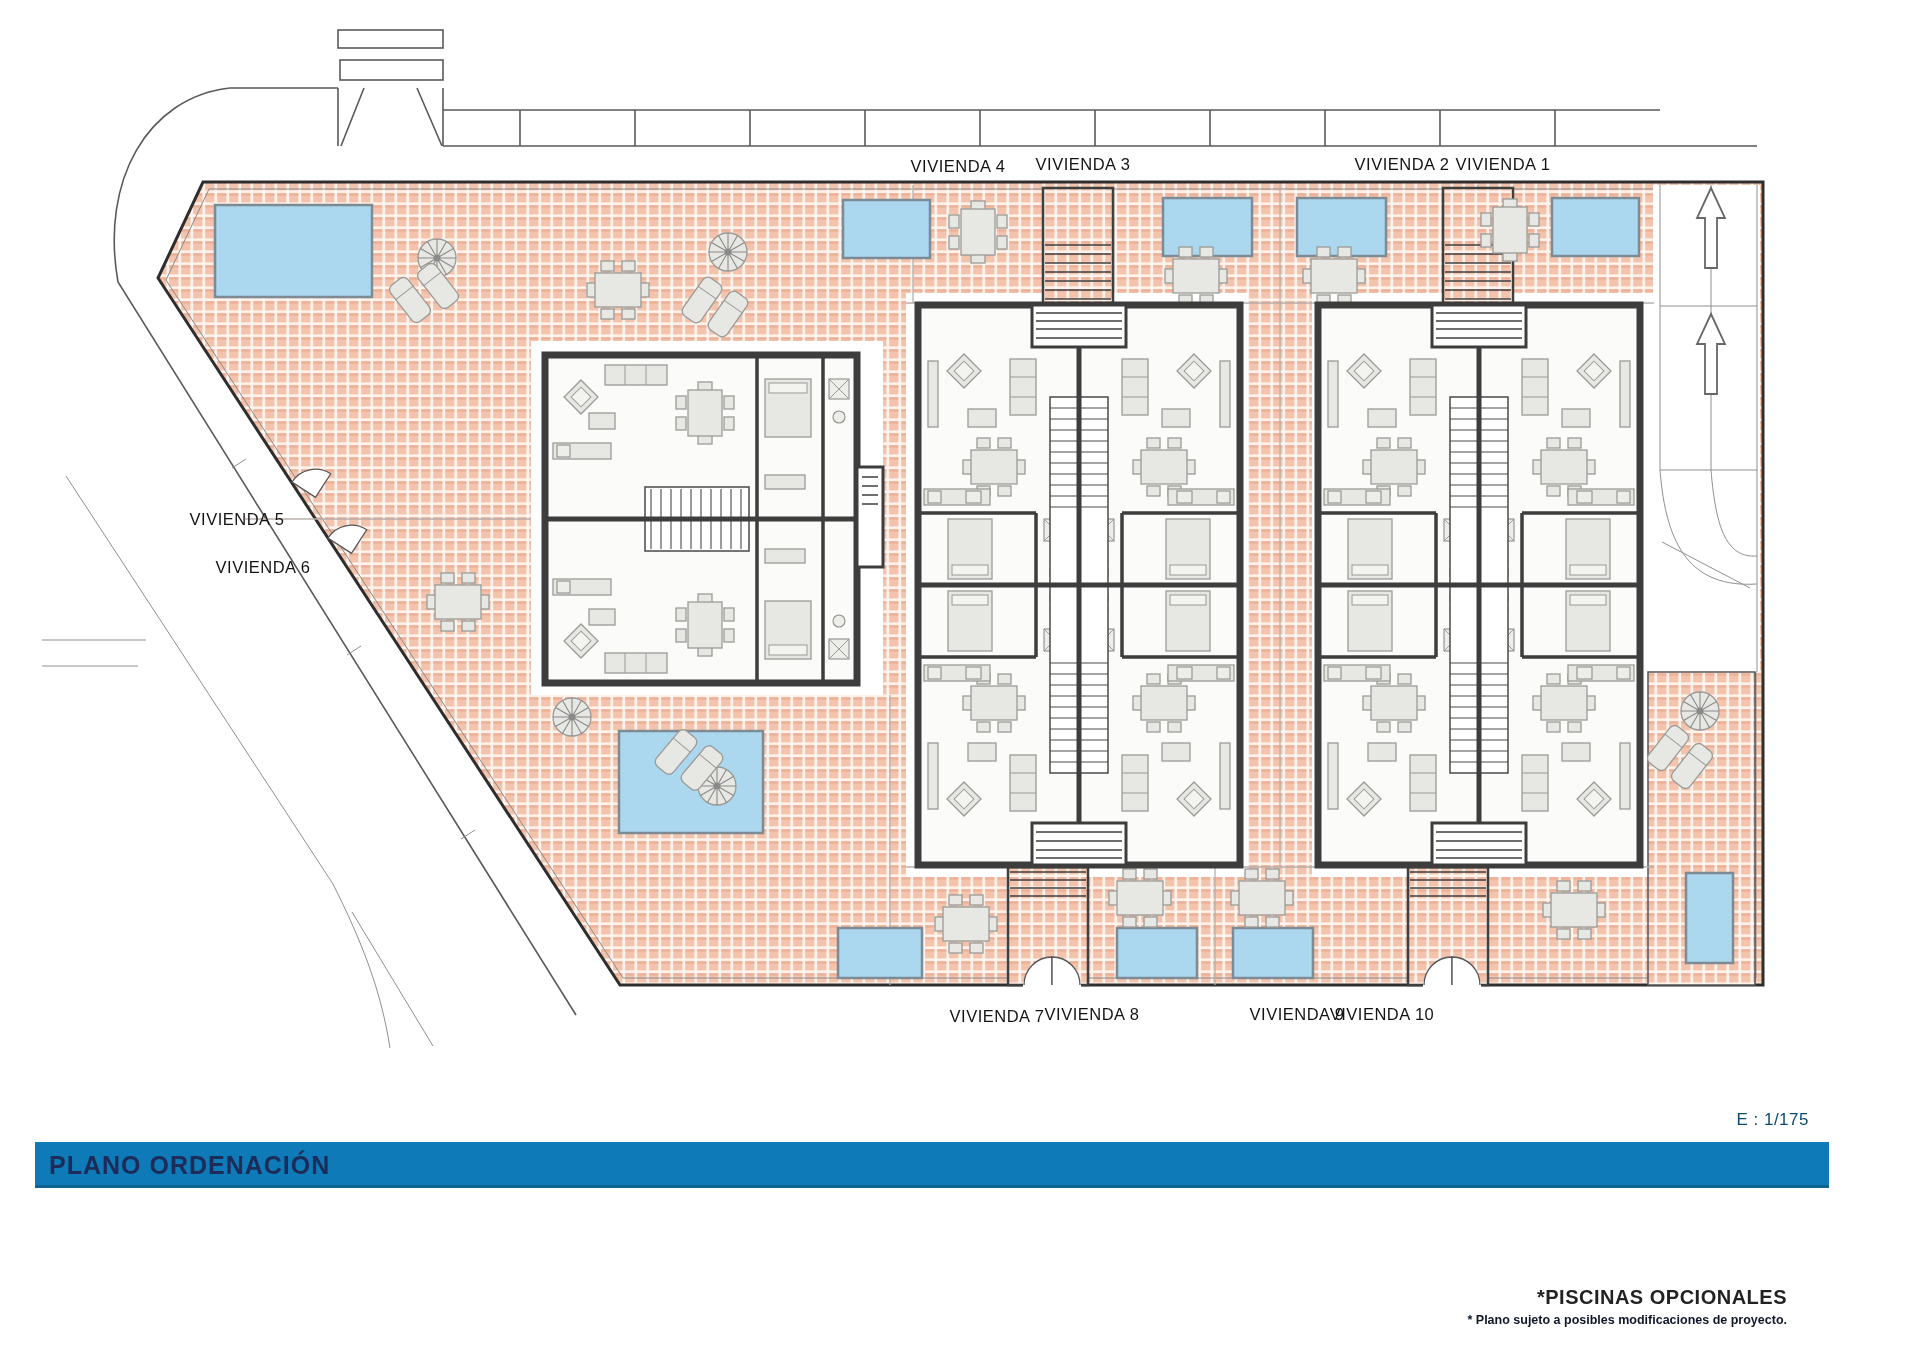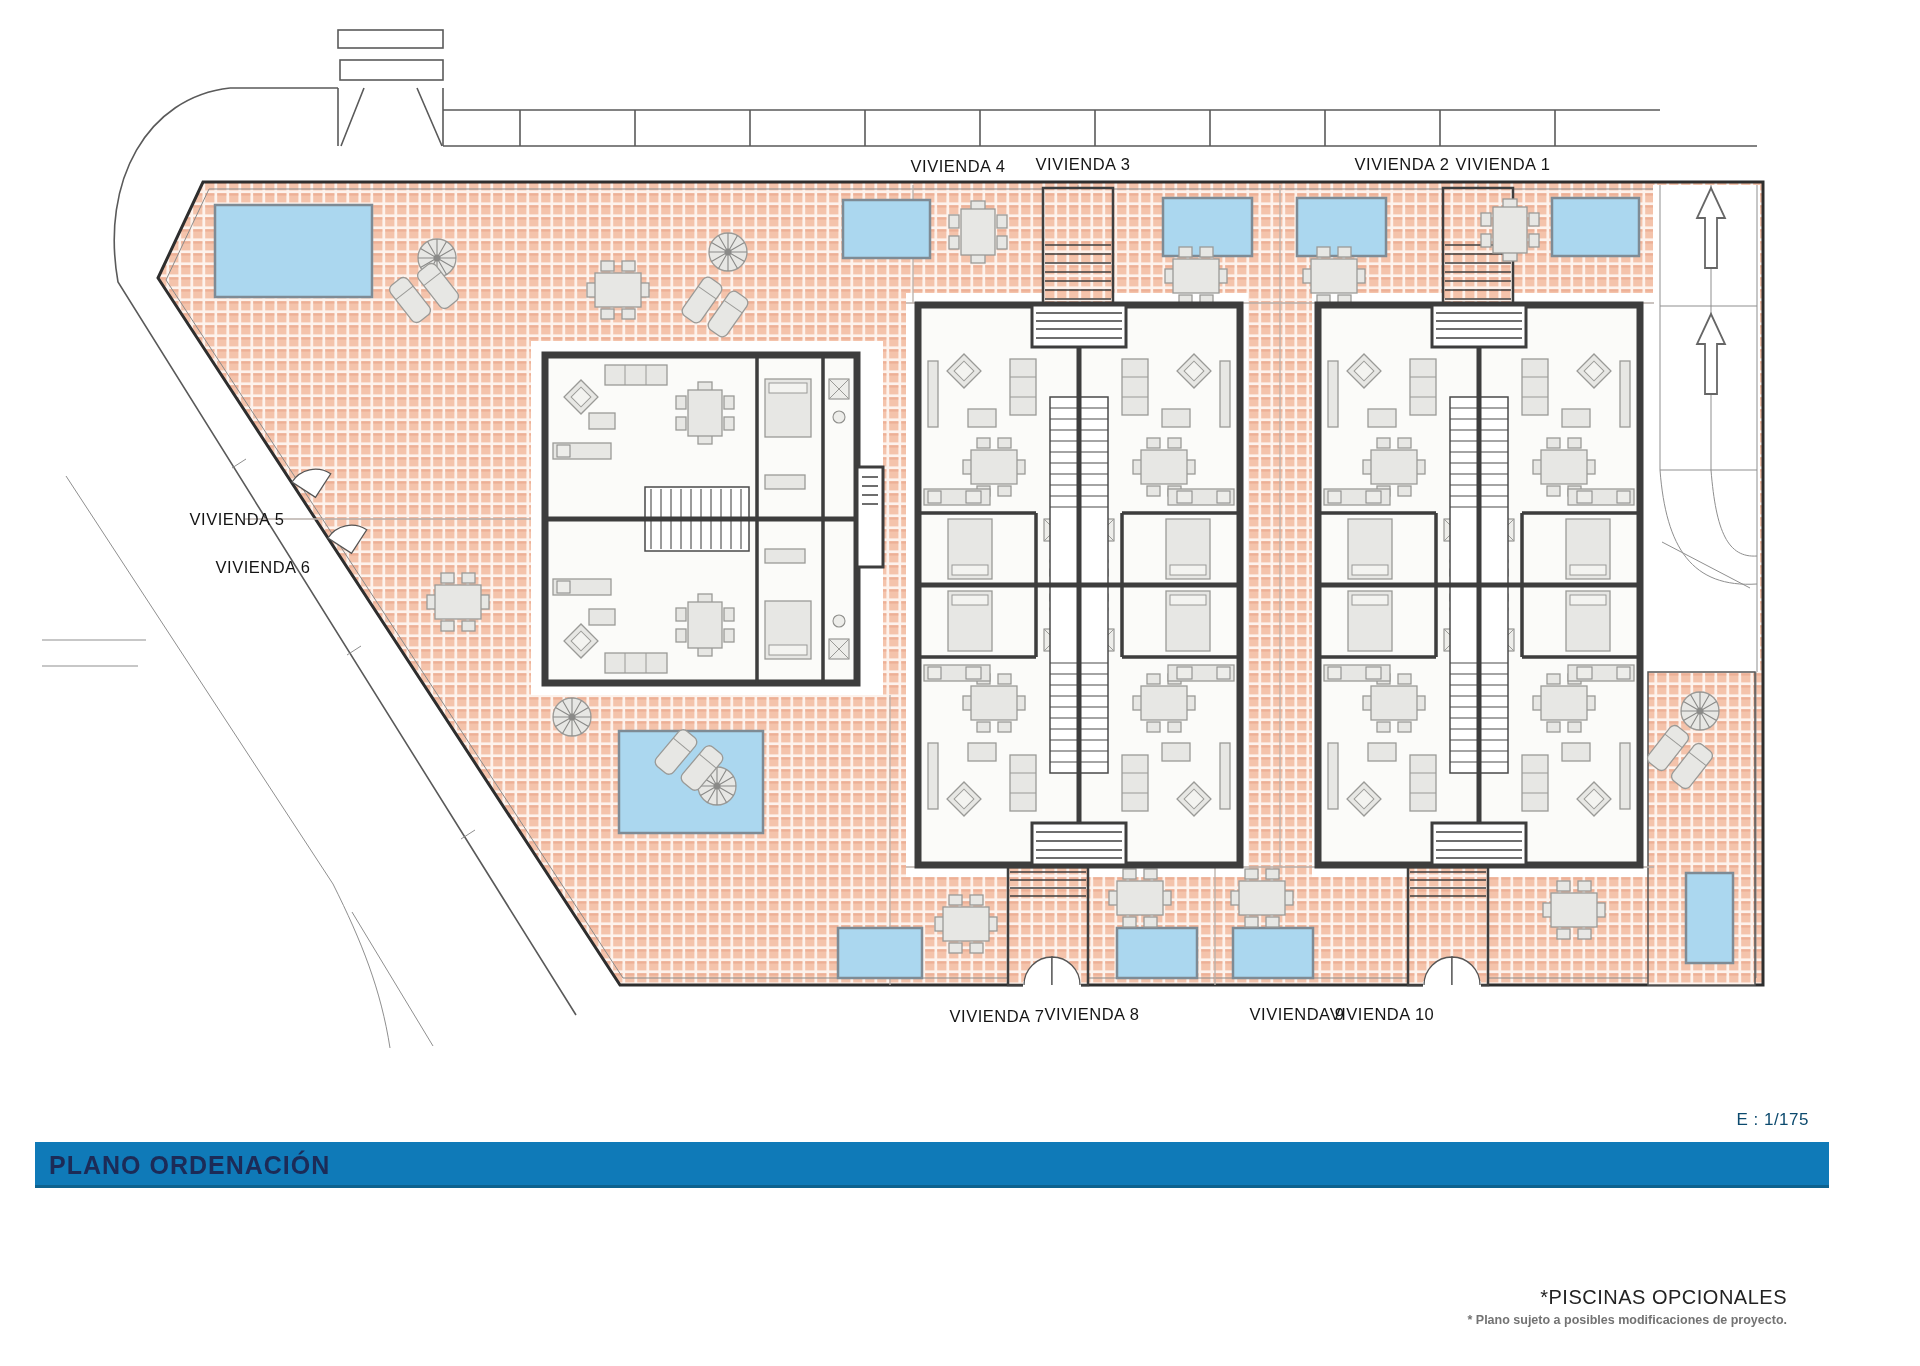--- a/index.html
+++ b/index.html
@@ -33,22 +33,22 @@
   .steps{stroke:#3f3f3f;stroke-width:1.4;fill:none}
   .gapmask{fill:#fff}
   .lbl{font:16.5px "Liberation Sans",sans-serif;fill:#141414;letter-spacing:.5px;text-anchor:middle}
 
   
   .scale{position:absolute;right:20px;top:1110px;font-size:17px;color:#0c4a6e;letter-spacing:.5px}
   .bar{position:absolute;left:35px;top:1142px;width:1862px;height:46px;background:var(--title-bar);
        border-bottom:3px solid #0d628f;box-sizing:border-box;}
   .bar span{display:block;padding:9px 8px 0 14px;font-size:25px;font-weight:bold;
             color:var(--title-text);letter-spacing:1px}
-  .fn1{position:absolute;right:42px;top:1286px;font-size:20px;font-weight:normal;color:#222;letter-spacing:.5px}
-  .fn2{position:absolute;right:42px;top:1313px;font-size:12.5px;font-weight:bold;color:#737373}
+  .fn1{position:absolute;right:42px;top:1286px;font-size:20px;font-weight:bold;color:#222;letter-spacing:.5px}
+  .fn2{position:absolute;right:42px;top:1313px;font-size:12.5px;font-weight:bold;color:#0f172a}
 </style>
 </head>
 <body>
 
 <div class="page">
 
 <svg width="1920" height="1366" viewBox="0 0 1920 1366">
   <defs>
     <pattern id="tiles" width="12" height="12" patternUnits="userSpaceOnUse">
       <rect width="12" height="12" style="fill:var(--terrace-bg)"></rect>

